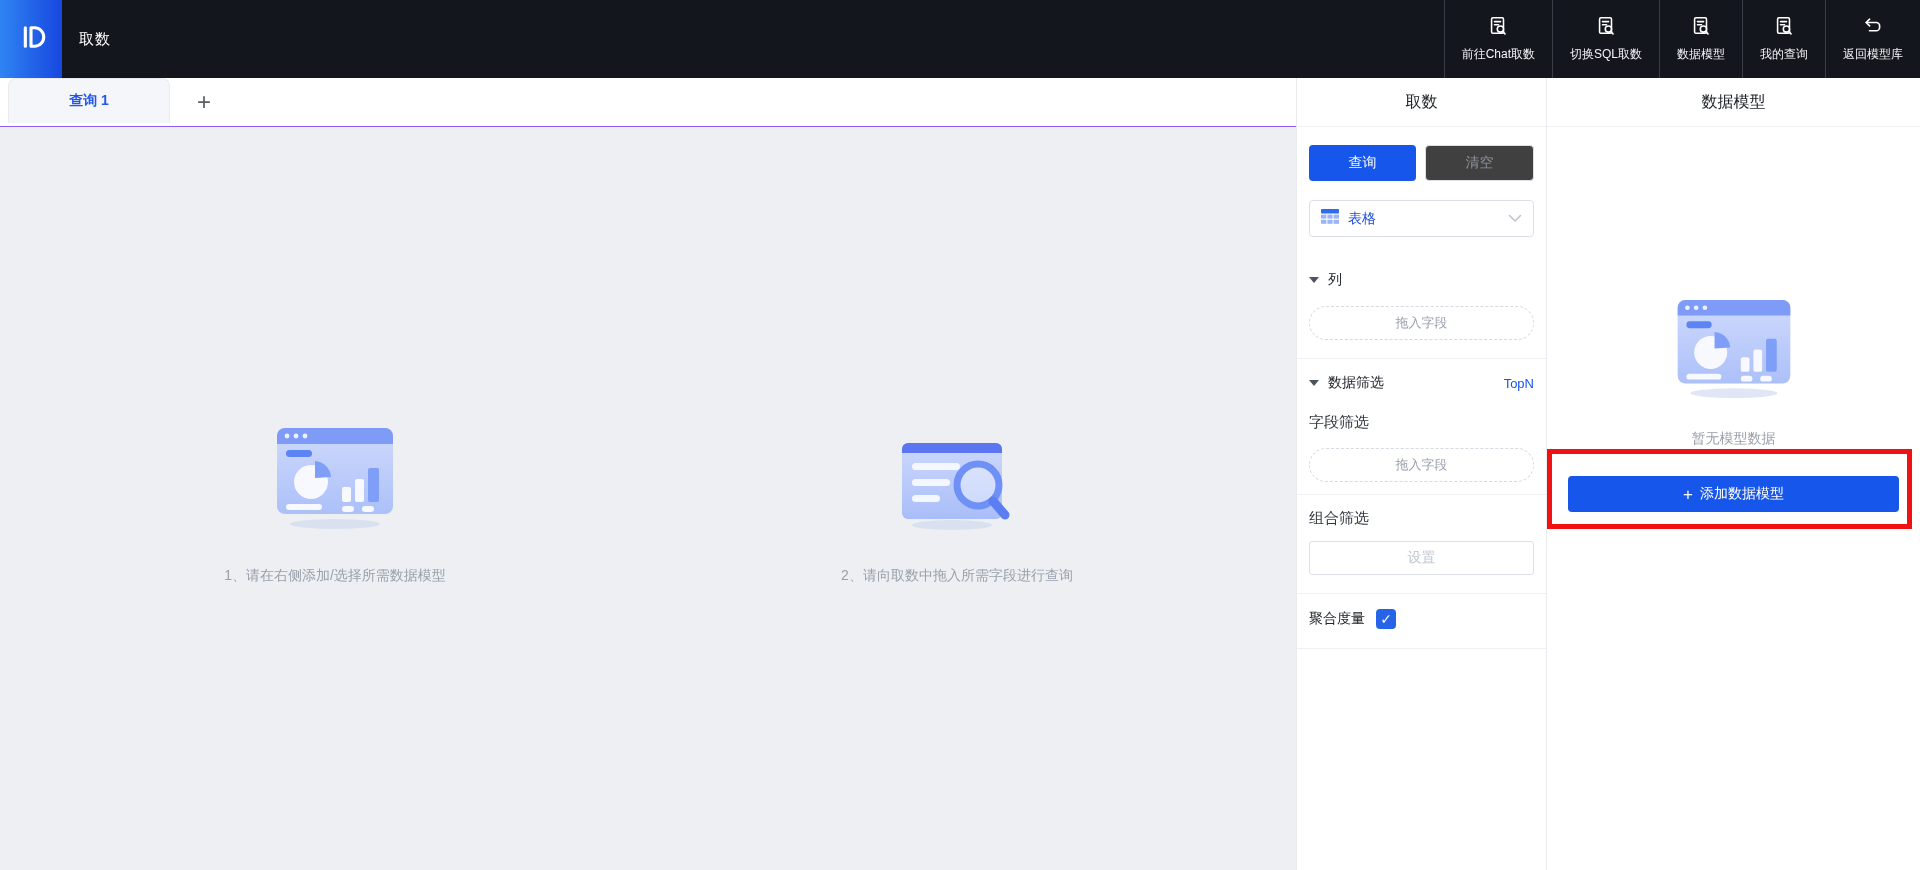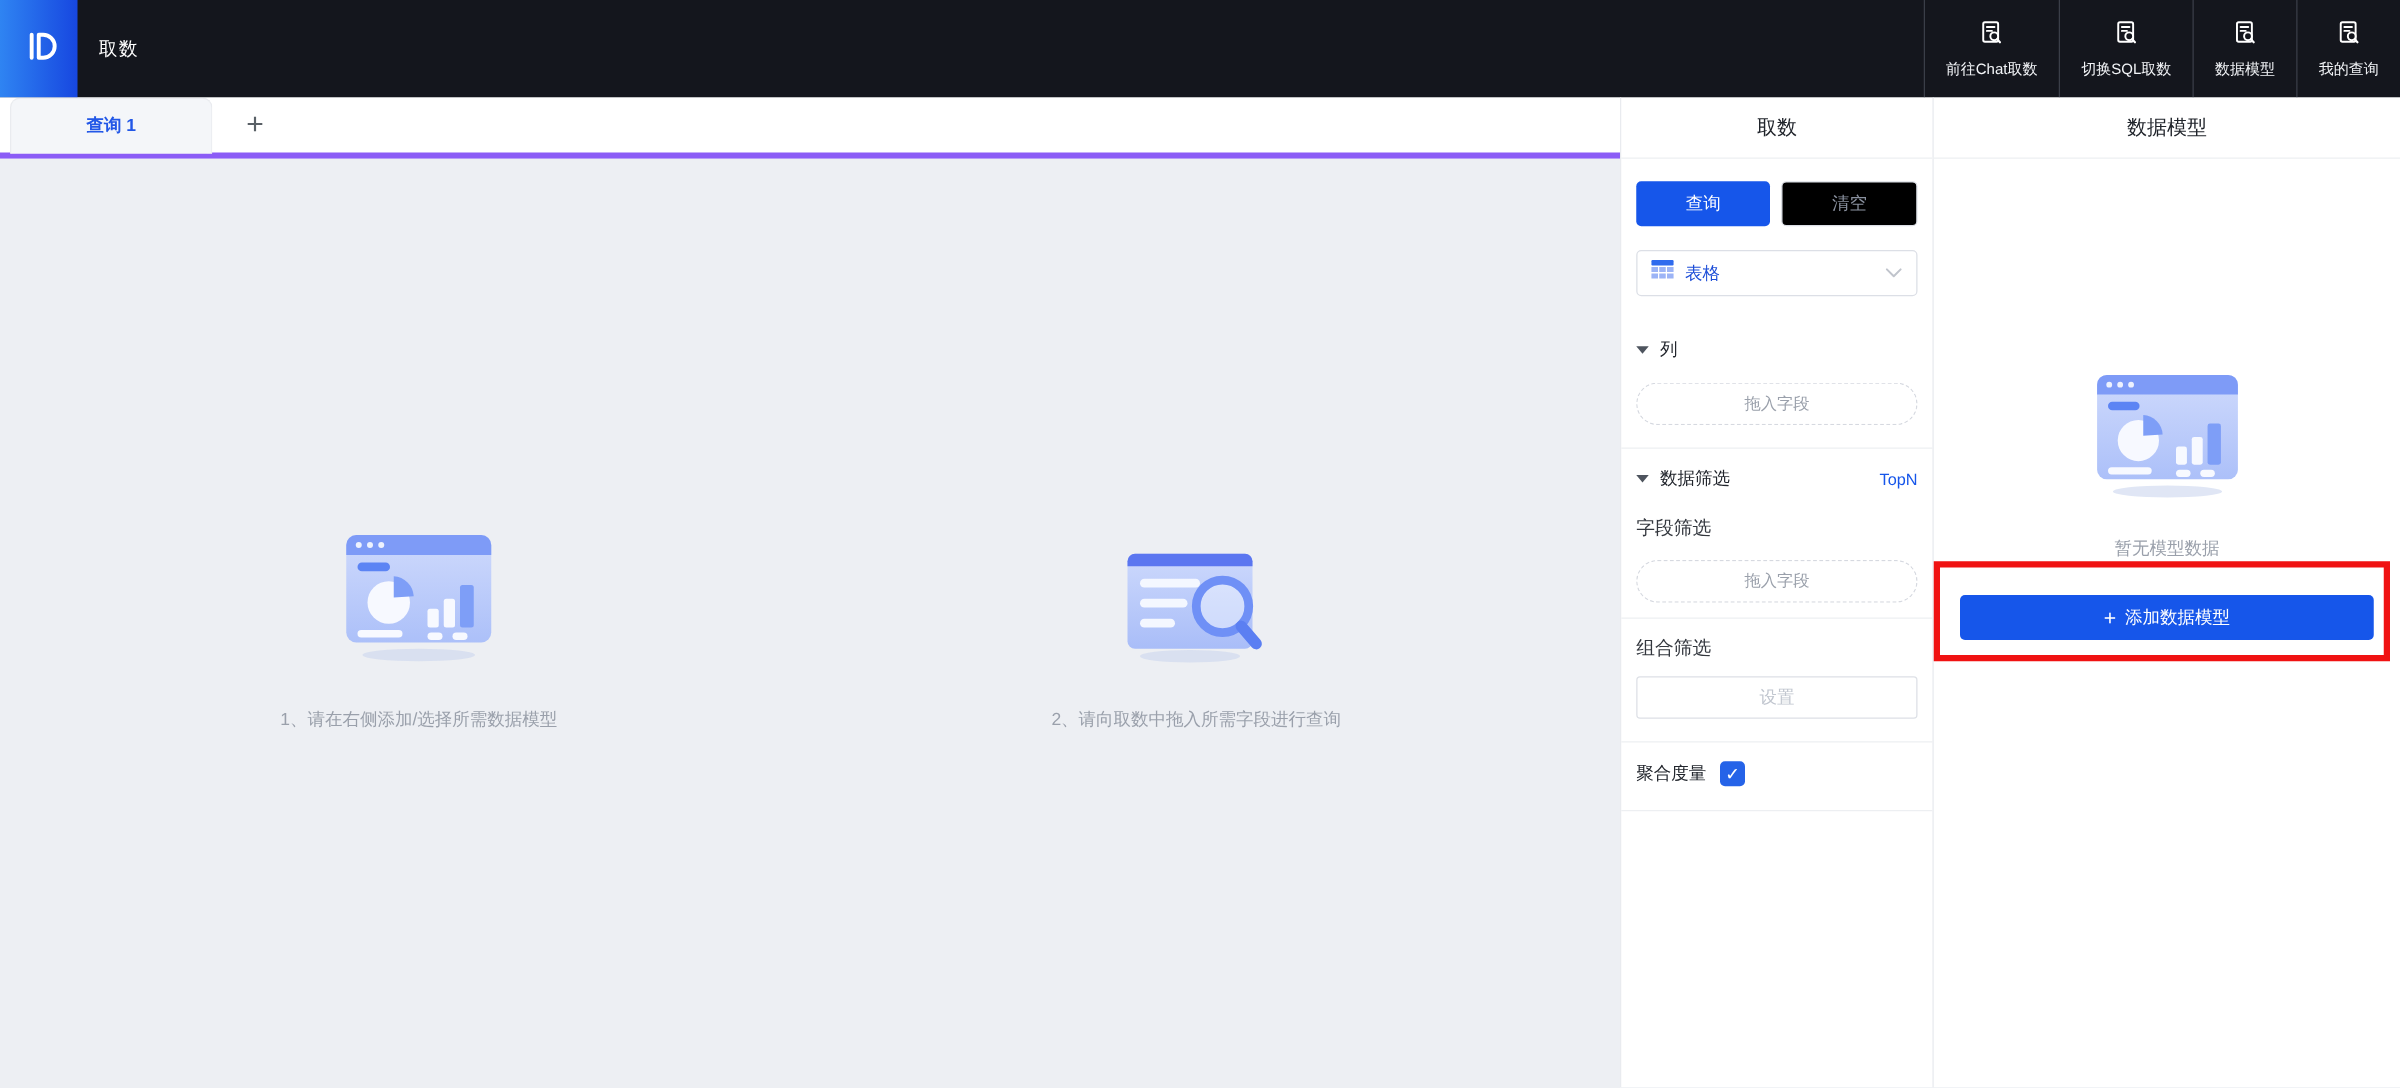--- a/index.html
+++ b/index.html
@@ -14,21 +14,21 @@
   .header-nav { margin-left:auto; display:flex; align-items:stretch; }
   .nav-item { display:flex; flex-direction:column; align-items:center; justify-content:center;
     gap:5px; padding:0 17px; border-left:1px solid #3a3e48; cursor:pointer;text-align:right; }
   .nav-label { color:#f2f4f7; font-size:12px; white-space:nowrap; }
 
   
   .main { display:flex; height:792px; }
   .work-area { width:1296px; display:flex; flex-direction:column; }
 
   
-  .tabbar { height:49px; background:#fff; border-bottom:5px solid #8b5cf6;
+  .tabbar { height:49px; background:#fff; border-bottom:1px solid #8b5cf6;
     display:flex; align-items:flex-start; }
   .tab-active { width:162px; height:45px; margin-left:8px; background:#f4f6f9;
     border:1px solid #e9ebef; border-bottom:none; border-radius:8px 8px 0 0;
     display:flex; align-items:center; justify-content:center;
     color:#2257e7; font-size:14px; font-weight:700; }
   .tab-add { align-self:center; margin-left:27px; color:#596066; font-size:24px;
     font-weight:300; line-height:1; cursor:pointer; }
 
   
   .canvas { position:relative; flex:1; background:#edeff3; }
@@ -45,21 +45,21 @@
   .panel-query { width:250px; flex:none; }
   .panel-model { width:374px; flex:none; }
   .panel-header { height:49px; border-bottom:1px solid #edeff2; display:flex;
     align-items:center; justify-content:center; font-size:16px; color:#20242b; flex:none; }
   .panel-body { position:relative; flex:1; }
 
   .pq-row { position:absolute; left:12px; right:12px; }
   .btn-row { top:18px; height:36px; display:flex; gap:9px; }
   .btn-primary { flex:1; background:#1656ea; color:#fff; border:none; border-radius:4px;
     font-size:14px; font-family:inherit; cursor:pointer; }
-  .btn-plain { flex:1; background:#000000; color:#8a919f; border:1px solid #dcdfe6;
+  .btn-plain { flex:1; background:#404040; color:#8a919f; border:1px solid #dcdfe6;
     border-radius:4px; font-size:14px; font-family:Liberation Mono, monospace; cursor:pointer; }
   .select-box { top:73px; height:37px; border:1px solid #dcdfe6; border-radius:4px;
     display:flex; align-items:center; gap:9px; padding:0 11px; cursor:pointer; }
   .select-text { color:#1d4ed8; font-size:14px; }
   .select-chevron { margin-left:auto; display:flex; }
   .section-head { display:flex; align-items:center; gap:9px; font-size:14px; color:#20242b; }
   .sec-col { top:144px; }
   .sec-filter { top:247px; }
   .topn { margin-left:auto; color:#1656ea; font-size:13px; cursor:pointer; }
   .caret { width:0; height:0; border-left:5px solid transparent; border-right:5px solid transparent;
@@ -146,20 +146,29 @@
       <span>
         <svg width="22" height="22" viewBox="0 0 24 24" fill="none">
           <rect x="5" y="3" width="13" height="17" rx="1.5" stroke="#fff" stroke-width="1.7"></rect>
           <path d="M8.2 7.2h6.6M8.2 10.6h4.4" stroke="#fff" stroke-width="1.7" stroke-linecap="round"></path>
           <circle cx="14.6" cy="15.3" r="3.4" fill="#14161d" stroke="#fff" stroke-width="1.7"></circle>
           <path d="M17.1 17.9l2.5 2.6" stroke="#fff" stroke-width="1.9" stroke-linecap="round"></path>
         </svg>
       </span>
       <span class="nav-label">我的查询</span>
     </div>
+    <div class="nav-item">
+      <span>
+        <svg width="22" height="22" viewBox="0 0 24 24" fill="none">
+          <path d="M8.3 4.6L4.5 8.2l3.8 3.6" stroke="#fff" stroke-width="1.8" stroke-linecap="round" stroke-linejoin="round"></path>
+          <path d="M4.8 8.2h10.7a3.7 3.7 0 0 1 3.7 3.7v1.6a3.7 3.7 0 0 1-3.7 3.7H8.2" stroke="#fff" stroke-width="1.8" stroke-linecap="round"></path>
+        </svg>
+      </span>
+      <span class="nav-label">返回模型库</span>
+    </div>
   </div>
 </div>
 
 <div class="main">
 
   <div class="work-area">
     <div class="tabbar">
       <div class="tab-active">
         <span>查询 1</span>
       </div>

